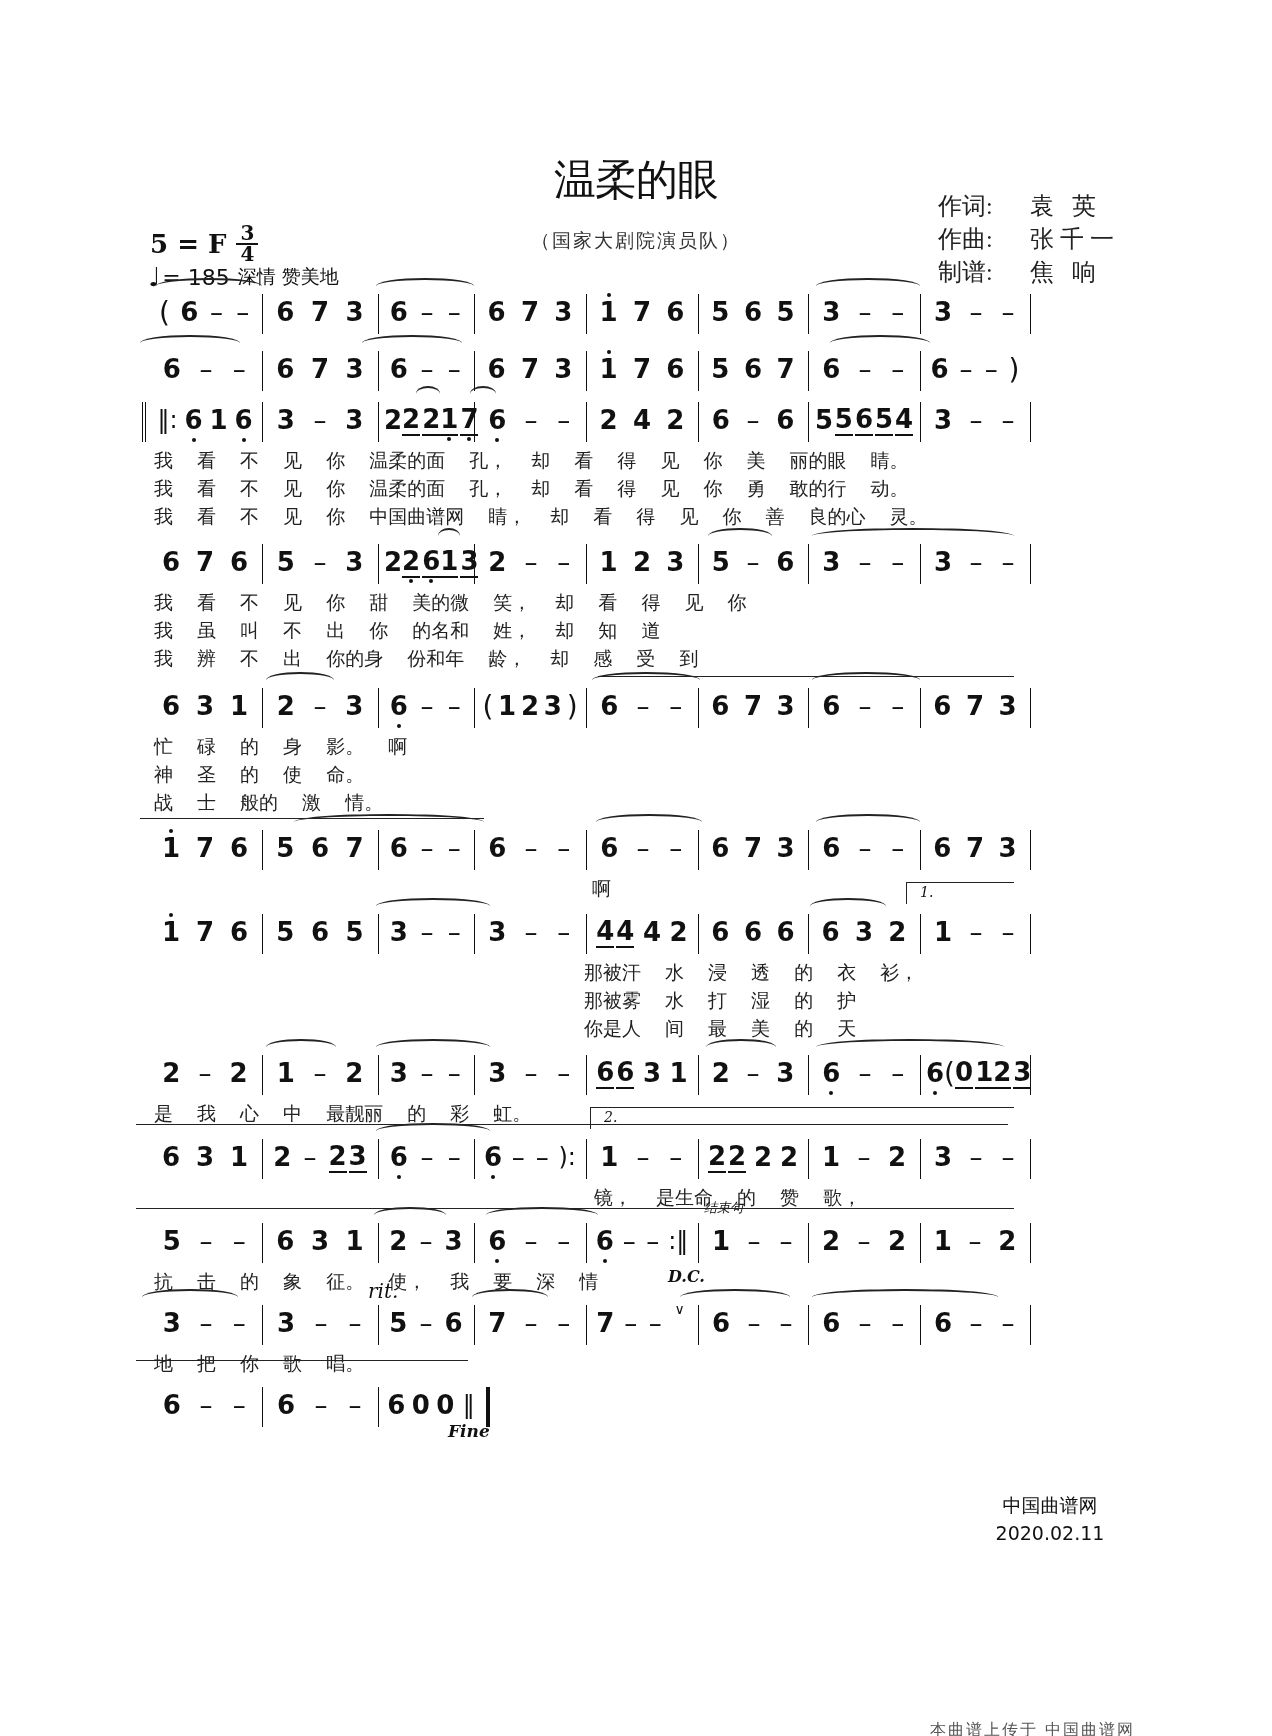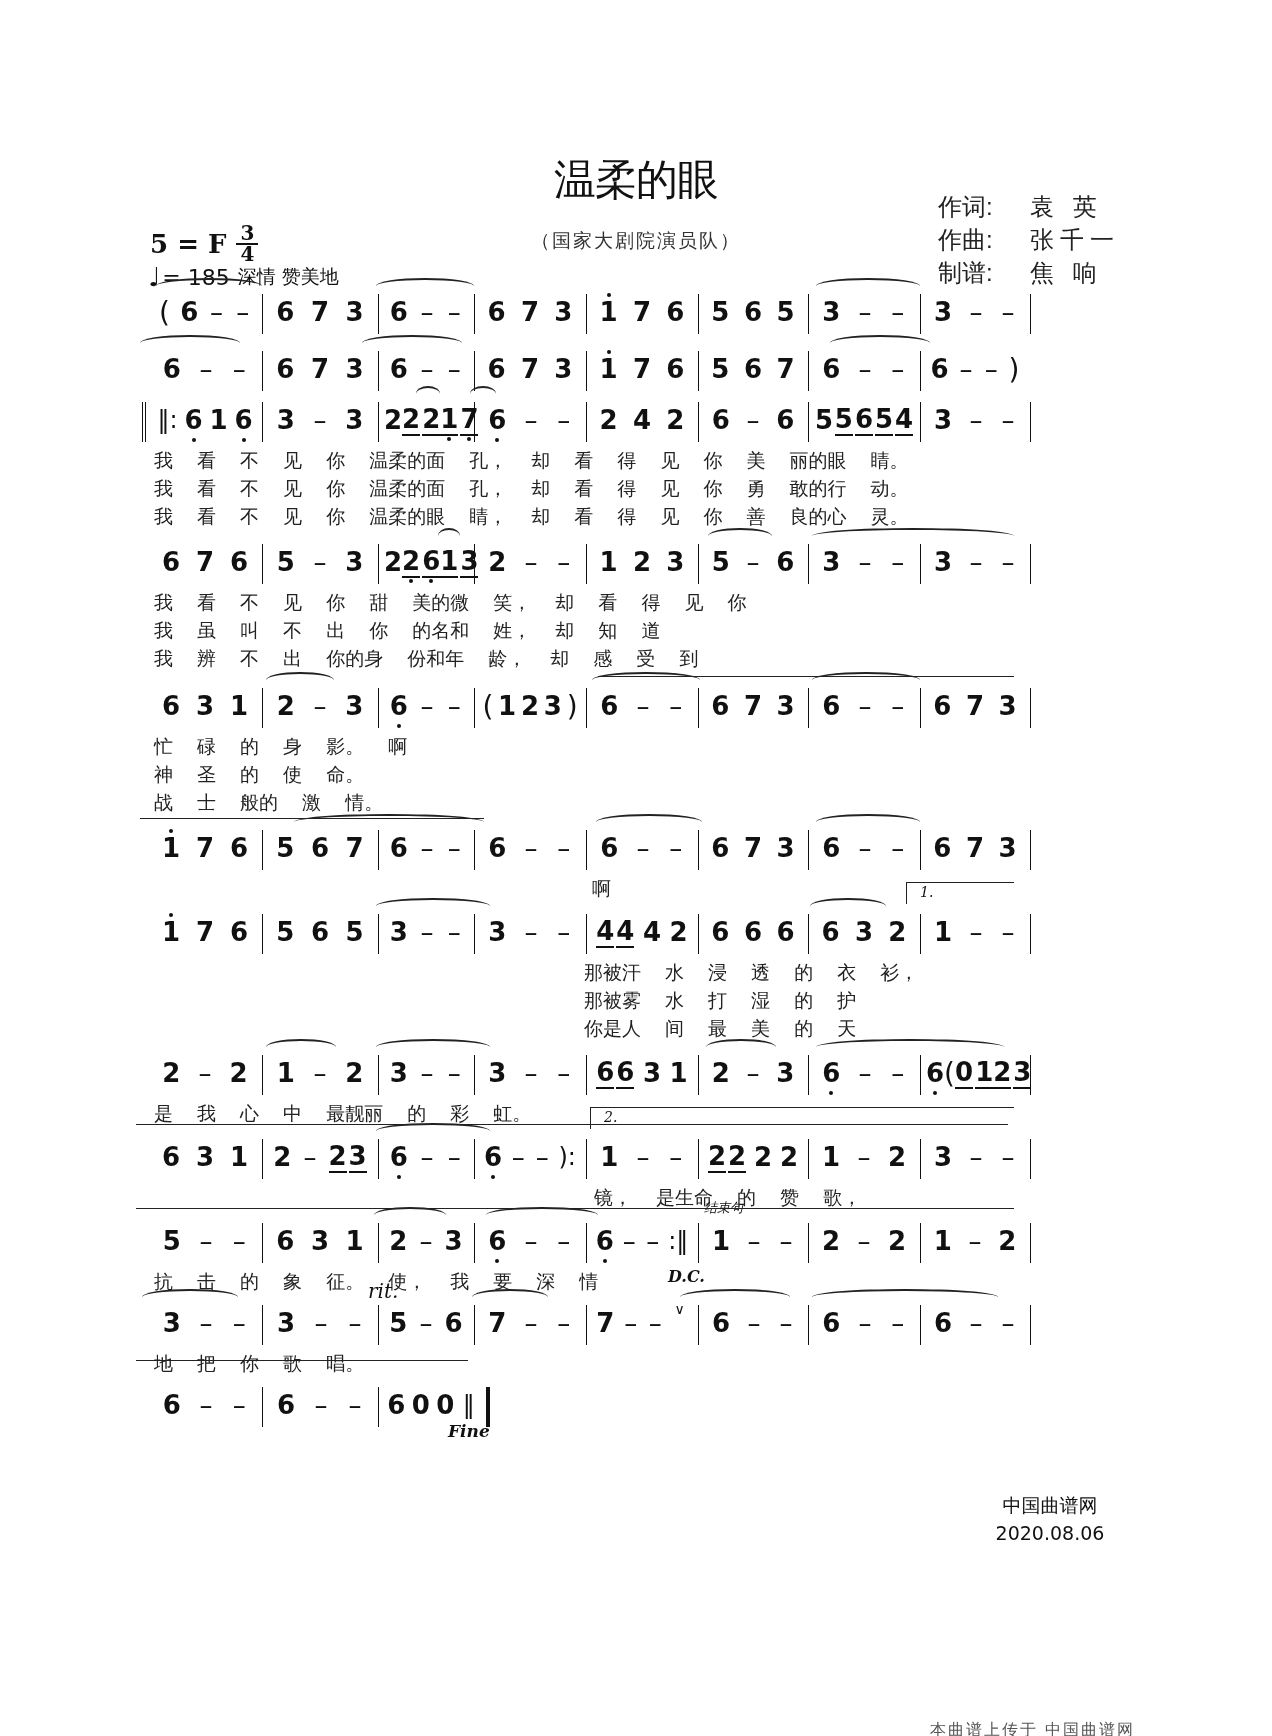--- a/index.html
+++ b/index.html
@@ -2,21 +2,21 @@
 <html><head>
 <meta charset="utf-8">
 <style>
   html, body { margin: 0; padding: 0; background: #ffffff; }
   body { width: 1272px; height: 1736px; position: relative; overflow: hidden;
          font-family: "DejaVu Sans", sans-serif; color: #111; }
   .title { position: absolute; left: 0; width: 1272px; top: 152px; text-align: center;
            font-size: 42px; font-family: "DejaVu Sans", sans-serif; letter-spacing: -1px; }
   .subtitle { position: absolute; left: 0; width: 1272px; top: 228px; text-align: center;
               font-size: 19px; font-family: "DejaVu Serif", serif; color: #333; letter-spacing: 2px; }
-  .credits { position: absolute; left: 938px; top: 190px; font-family: Liberation Sans, sans-serif;
+  .credits { position: absolute; left: 938px; top: 190px; font-family: Liberation Serif, serif;
              font-size: 24px; line-height: 33px; color: #222; }
   .credits .row { display: flex; }
   .credits .lbl { width: 92px; }
   .credits .val { letter-spacing: 6px; }
   .key { position: absolute; left: 150px; top: 224px; font-family: "DejaVu Serif", serif;
          font-weight: bold; font-size: 26px; display: flex; align-items: center; }
   .frac { display: inline-flex; flex-direction: column; align-items: center; margin-left: 10px;
           font-size: 20px; line-height: 19px; }
   .frac .bar { width: 22px; border-top: 2px solid #111; }
   .tempo { position: absolute; left: 148px; top: 262px; font-size: 22px; display: flex; align-items: center; }
@@ -334,21 +334,21 @@
           <span class="n">3</span>
         </span>
         <span class="n dash">–</span>
         <span class="n dash">–</span>
       </div>
       <div class="bl" style="left: 1030px;"></div>
       <div class="bl dbl" style="left: 142px;"></div>
     </div>
     <div class="lyr" style="top: 448px; left: 154px; word-spacing: 18px;">我 看 不 见 你 温柔的面 孔， 却 看 得 见 你 美 丽的眼 睛。</div>
     <div class="lyr" style="top: 476px; left: 154px; word-spacing: 18px;">我 看 不 见 你 温柔的面 孔， 却 看 得 见 你 勇 敢的行 动。</div>
-    <div class="lyr" style="top: 504px; left: 154px; word-spacing: 18px;">我 看 不 见 你 温柔的眼 睛， 却 看 得 见 你 善 良的心 灵。</div>
+    <div class="lyr" style="top: 504px; left: 154px; word-spacing: 18px;">我 看 不 见 你 中国曲谱网 睛， 却 看 得 见 你 善 良的心 灵。</div>
     <div class="staff" style="top: 540px;">
       <div class="m" style="left: 154px; width: 102px;">
         <span style="display: inline-flex; gap: 2px;">
           <span class="n">6</span>
         </span>
         <span style="display: inline-flex; gap: 2px;">
           <span class="n">7</span>
         </span>
         <span style="display: inline-flex; gap: 2px;">
           <span class="n">6</span>
@@ -1078,14 +1078,14 @@
     <div class="slur" style="top: 1289px; left: 680px; width: 110px;"></div>
     <div class="slur" style="top: 1289px; left: 812px; width: 186px;"></div>
     <div class="line" style="top: 1124px; left: 136px; width: 872px;"></div>
     <div class="line" style="top: 1208px; left: 136px; width: 878px;"></div>
     <div class="line" style="top: 1360px; left: 136px; width: 332px;"></div>
     <div class="line" style="top: 676px; left: 598px; width: 416px;"></div>
     <div class="line" style="top: 818px; left: 140px; width: 344px;"></div>
   </div>
 
 <div class="footer" style="top:1493px;">中国曲谱网</div>
-<div class="footer" style="top:1522px;">2020.08.06</div>
+<div class="footer" style="top:1522px;">2020.02.11</div>
 <div class="wm"><span>本曲谱上传于 中国曲谱网</span></div>
 
 </body></html>

